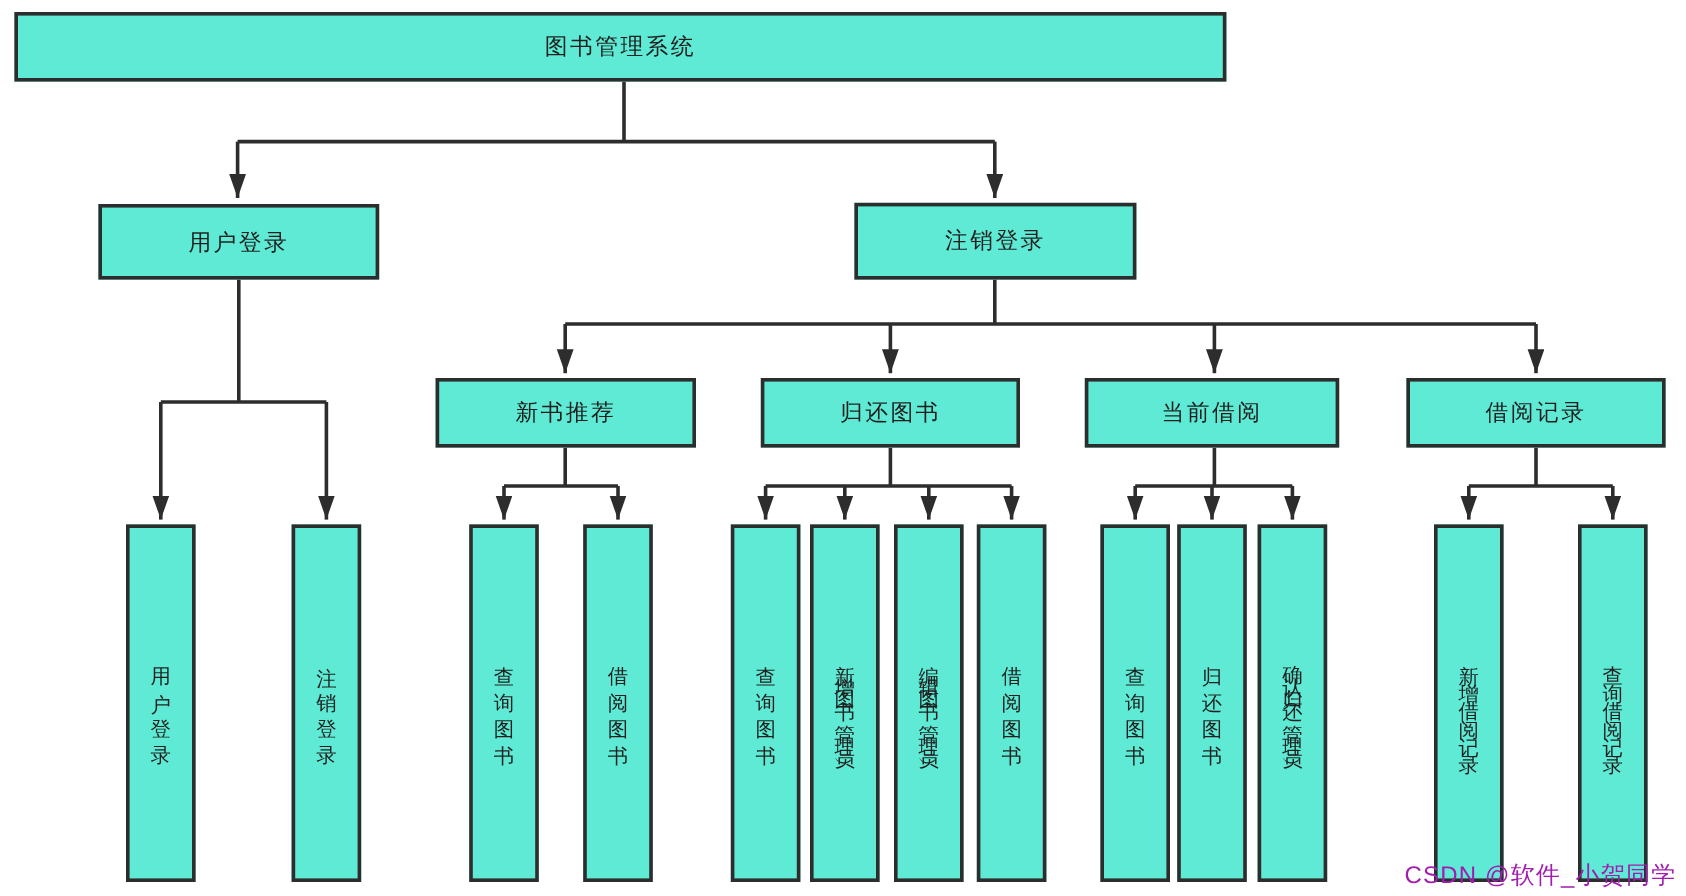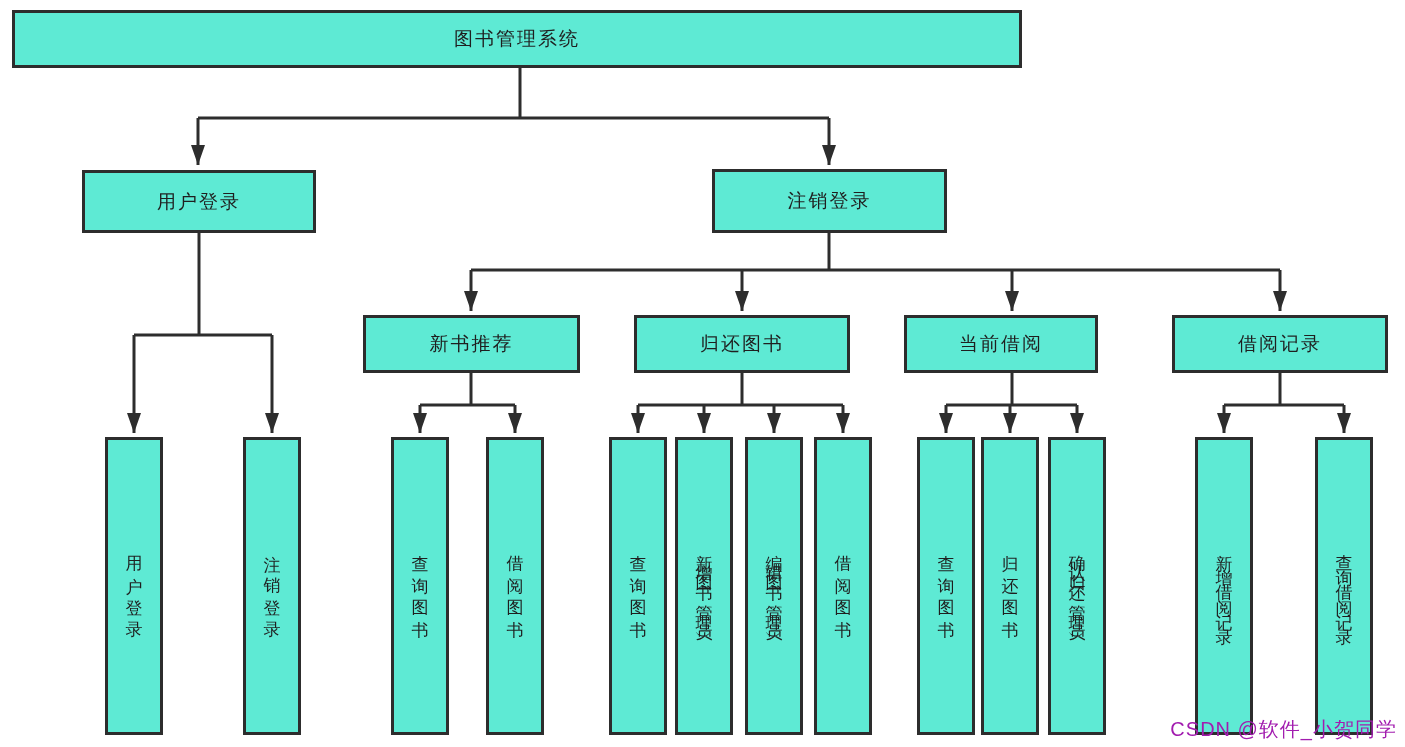--- a/index.html
+++ b/index.html
@@ -115,21 +115,21 @@
     </g>
   </svg>
 
   <div class="box hbox" style="left:12px; top:10px; width:1010px; height:58px;">图书管理系统</div>
 
   <div class="box hbox" style="left:82px; top:170px; width:234px; height:63px;">用户登录</div>
   <div class="box hbox" style="left:712px; top:169px; width:235px; height:64px;">注销登录</div>
 
   <div class="box hbox" style="left:363px; top:315px; width:217px; height:58px;">新书推荐</div>
   <div class="box hbox" style="left:634px; top:315px; width:216px; height:58px;">归还图书</div>
-  <div class="box hbox" style="left:904px; top:315px; width:194px; height:58px;">当前借阅</div>
+  <div class="box hbox" style="left:904px; top:315px; width:212px; height:58px;">当前借阅</div>
   <div class="box hbox" style="left:1172px; top:315px; width:216px; height:58px;">借阅记录</div>
 
   <div class="box vbox vs4" style="left:105px;">用户登录</div>
   <div class="box vbox vs4" style="left:243px;">注销登录</div>
 
   <div class="box vbox vs4" style="left:391px;">查询图书</div>
   <div class="box vbox vs4" style="left:486px;">借阅图书</div>
 
   <div class="box vbox vs4" style="left:609px;">查询图书</div>
   <div class="box vbox vs9" style="left:675px;">新增图书（管理员）</div>

